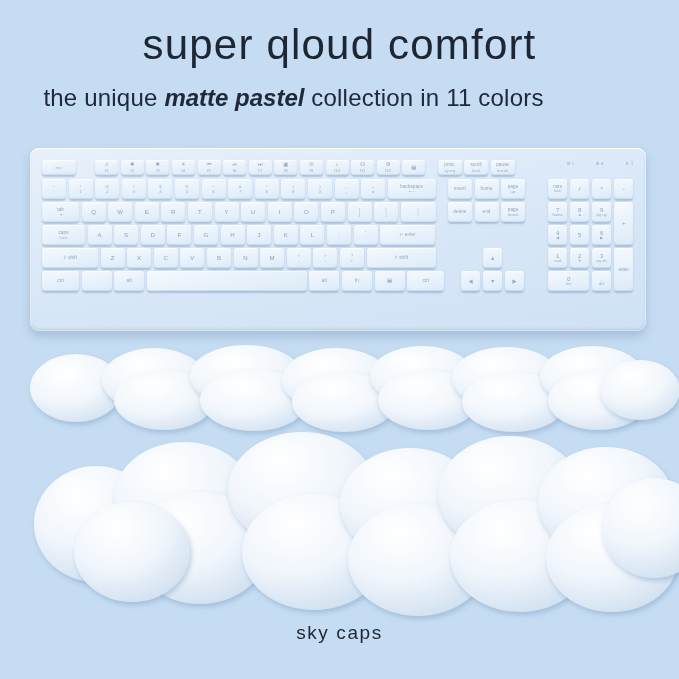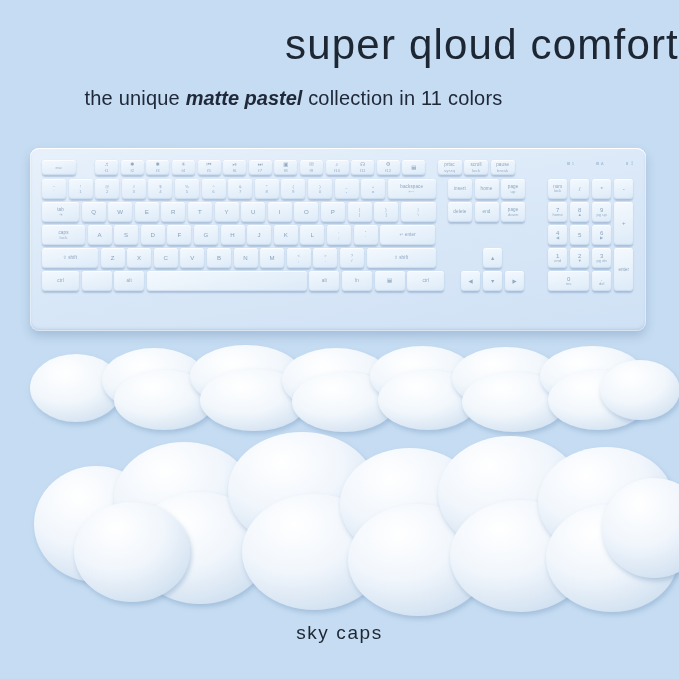--- a/index.html
+++ b/index.html
@@ -6,27 +6,27 @@
   body{
     width:679px;height:679px;overflow:hidden;
     background:#c5dcf2;
     font-family:"Liberation Sans",sans-serif;
     position:relative;
   }
   #stage{position:absolute;inset:0;width:679px;height:679px;}
 
   
   .headline{
-    position:absolute;left:0;top:22px;width:679px;text-align:right;
+    position:absolute;left:0;top:22px;width:679px;text-align:center;
     font-size:42px;line-height:46px;font-weight:300;
     letter-spacing:1.2px;color:#1d2633;white-space:nowrap;
   }
   .subline{
     position:absolute;left:0;top:86px;width:587px;text-align:center;
-    font-size:20px;line-height:24px;font-weight:300;
+    font-size:24px;line-height:24px;font-weight:300;
     letter-spacing:.2px;color:#20293a;white-space:nowrap;
   }
   .subline .em{font-weight:bold;font-style:italic;letter-spacing:0;}
   .caption{
     position:absolute;left:0;top:622px;width:679px;text-align:center;
     font-size:19px;font-weight:300;letter-spacing:1.6px;color:#1d2633;
   }
 
   
   .kb{

